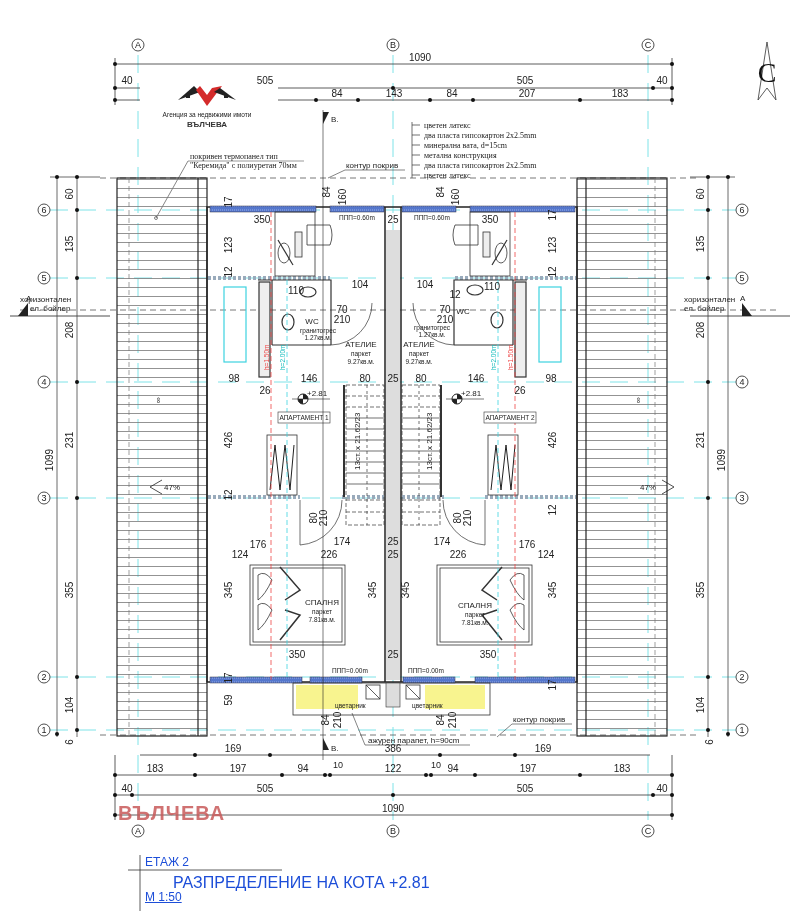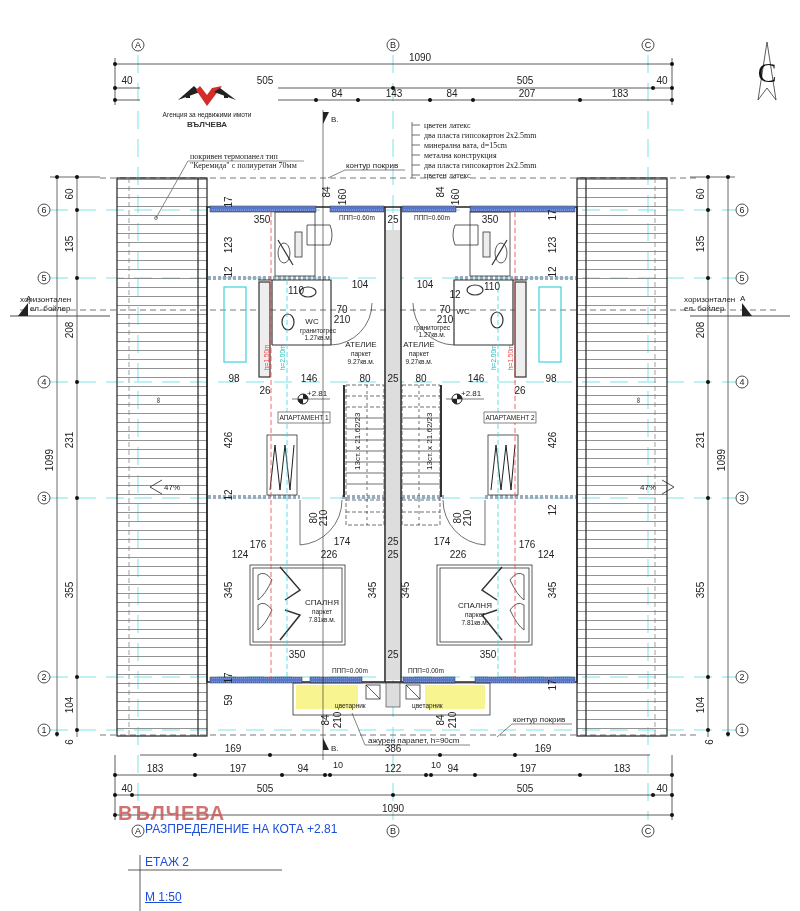--- a/index.html
+++ b/index.html
@@ -601,14 +601,14 @@
 
   <g stroke="#333" stroke-width="0.8">
     <line x1="140" y1="855" x2="140" y2="911"></line>
     <line x1="128" y1="870" x2="282" y2="870"></line>
   </g>
 </svg>
 
 <div class="watermark">ВЪЛЧЕВА</div>
 
 <div class="title" style="top:855px;font-size:12px;">ЕТАЖ 2</div>
-<div class="title" style="top:822px;font-size:12px;">РАЗПРЕДЕЛЕНИЕ НА КОТА +2.81</div>
+<div class="title" style="top:874px;font-size:16px;margin-left:28px;">РАЗПРЕДЕЛЕНИЕ НА КОТА +2.81</div>
 <div class="title" style="top:890px;font-size:12px;text-decoration:underline;">М 1:50</div>
 
 </body></html>

